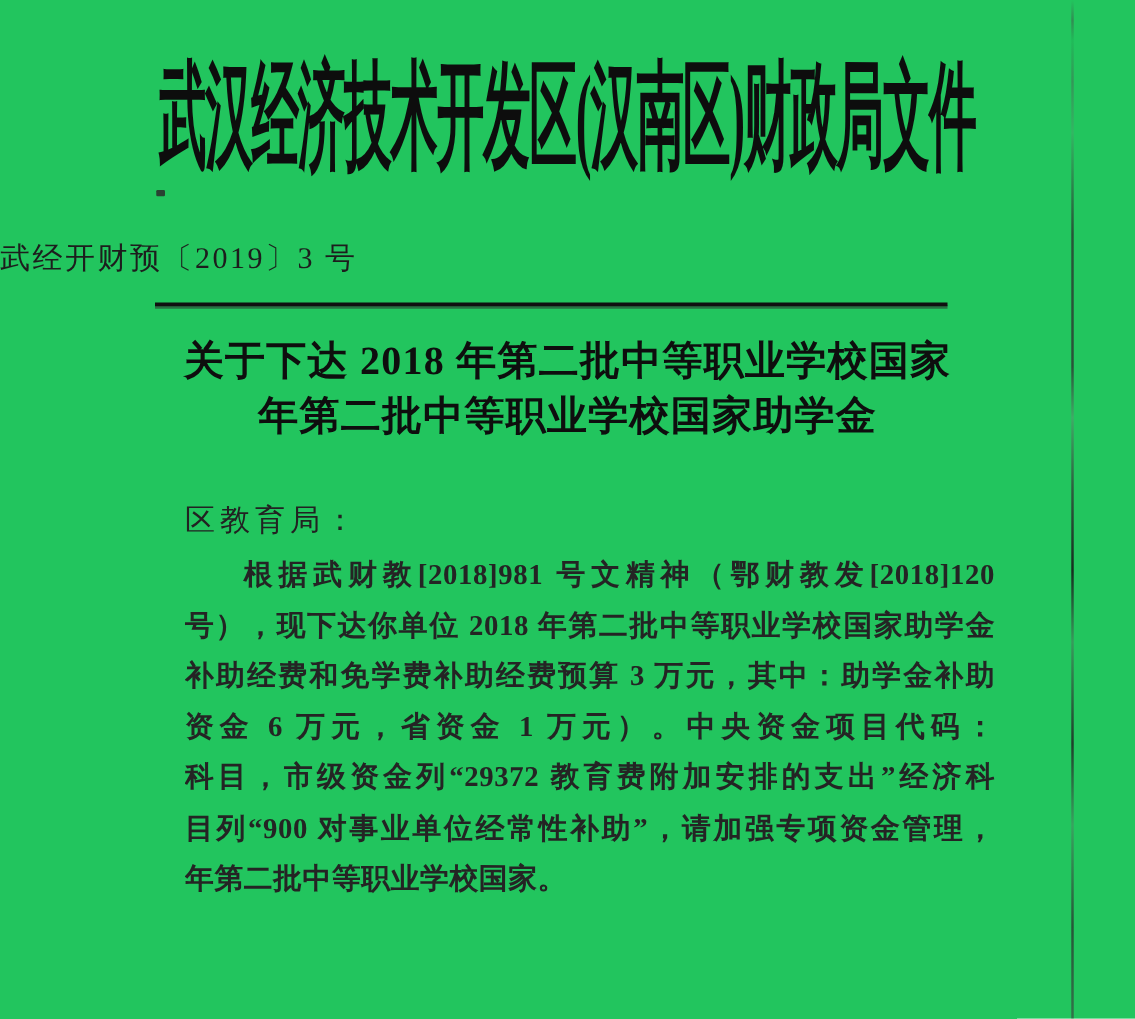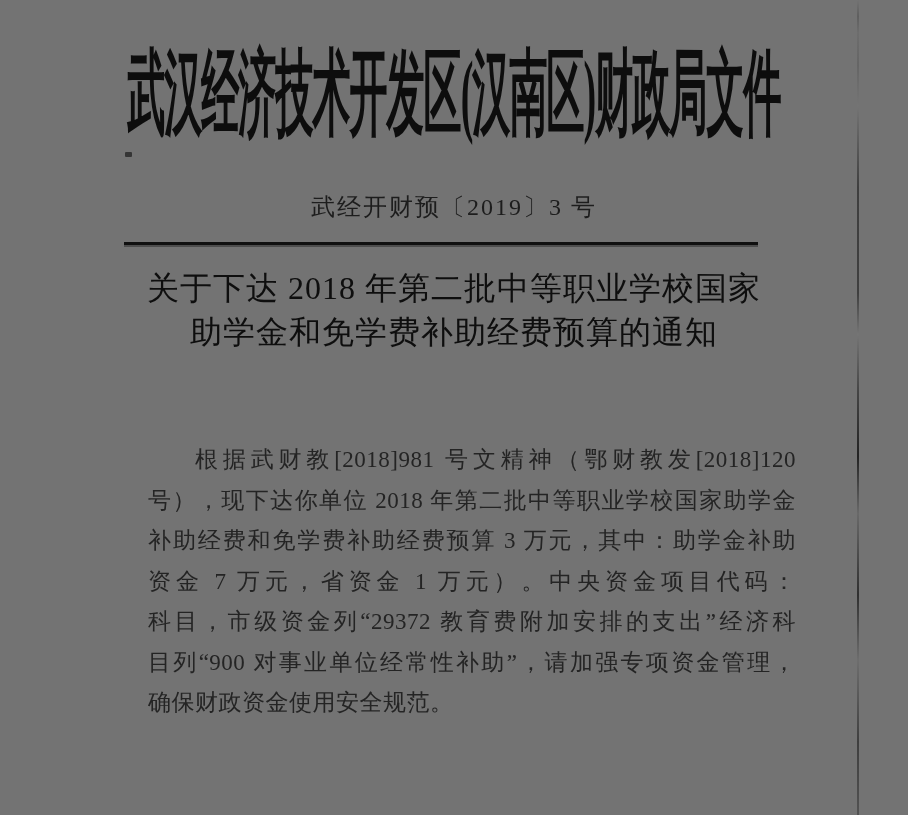--- a/index.html
+++ b/index.html
@@ -4,21 +4,21 @@
 <style>
   html, body {
     margin: 0;
     padding: 0;
     background: #ffffff;
   }
   .page {
     position: relative;
     width: 908px;
     height: 815px;
-    background: #737373;
+    background: #22c55e;
     overflow: hidden;
     font-family: "Liberation Serif", "DejaVu Serif", serif;
     color: #161616;
   }
 
   
   .edge-line {
     position: absolute;
     left: 857px;
     top: 0;
@@ -70,21 +70,20 @@
     white-space: nowrap;
     color: #0d0d0d;
     transform: scale(0.95, 2.35);
   }
 
   .doc-number {
     position: absolute;
     top: 193px;
     left: 0;
     width: 100%;
-    text-align: center;
     font-size: 24px;
     line-height: 28px;
     letter-spacing: 2px;
     color: #1d1d1d;
   }
 
   .divider {
     position: absolute;
     top: 242px;
     left: 124px;
@@ -93,21 +92,21 @@
     background: #101010;
     box-shadow: 0 2px 0 rgba(45,45,45,0.55);
   }
 
   .title-block {
     position: absolute;
     top: 266px;
     left: 0;
     width: 100%;
     text-align: center;
-    font-weight: normal;
+    font-weight: bold;
     font-size: 32px;
     line-height: 44px;
     color: #0e0e0e;
     letter-spacing: 1px;
   }
 
   .recipient {
     position: absolute;
     top: 404px;
     left: 148px;
@@ -125,20 +124,21 @@
     color: #242424;
   }
   .body-line {
     height: 40.5px;
     line-height: 40.5px;
     font-size: 23px;
     letter-spacing: 0.5px;
     text-align: justify;
     text-align-last: justify;
     overflow: hidden;
+    font-weight: bold;
   }
   .body-line.first {
     text-indent: 47px;
   }
   .body-line.last {
     text-align: left;
     text-align-last: left;
   }
 </style>
 </head>
@@ -152,27 +152,28 @@
   <div class="authority-wrap">
     <span class="authority">武汉经济技术开发区(汉南区)财政局文件</span>
   </div>
 
   <div class="doc-number">武经开财预〔2019〕3 号</div>
 
   <div class="divider"></div>
 
   <div class="title-block">
     <div>关于下达 2018 年第二批中等职业学校国家</div>
-    <div>助学金和免学费补助经费预算的通知</div>
+    <div>年第二批中等职业学校国家助学金</div>
   </div>
 
+  <div class="recipient">区教育局：</div>
 
   <div class="body-block">
     <div class="body-line first">根据武财教[2018]981 号文精神（鄂财教发[2018]120</div>
     <div class="body-line">号），现下达你单位 2018 年第二批中等职业学校国家助学金</div>
     <div class="body-line">补助经费和免学费补助经费预算 3 万元，其中：助学金补助</div>
-    <div class="body-line">资金 7 万元，省资金 1 万元）。中央资金项目代码：</div>
+    <div class="body-line">资金 6 万元，省资金 1 万元）。中央资金项目代码：</div>
     <div class="body-line">科目，市级资金列“29372 教育费附加安排的支出”经济科</div>
     <div class="body-line">目列“900 对事业单位经常性补助”，请加强专项资金管理，</div>
-    <div class="body-line last">确保财政资金使用安全规范。</div>
+    <div class="body-line last">年第二批中等职业学校国家。</div>
   </div>
 
 </div>
 
 </body></html>

